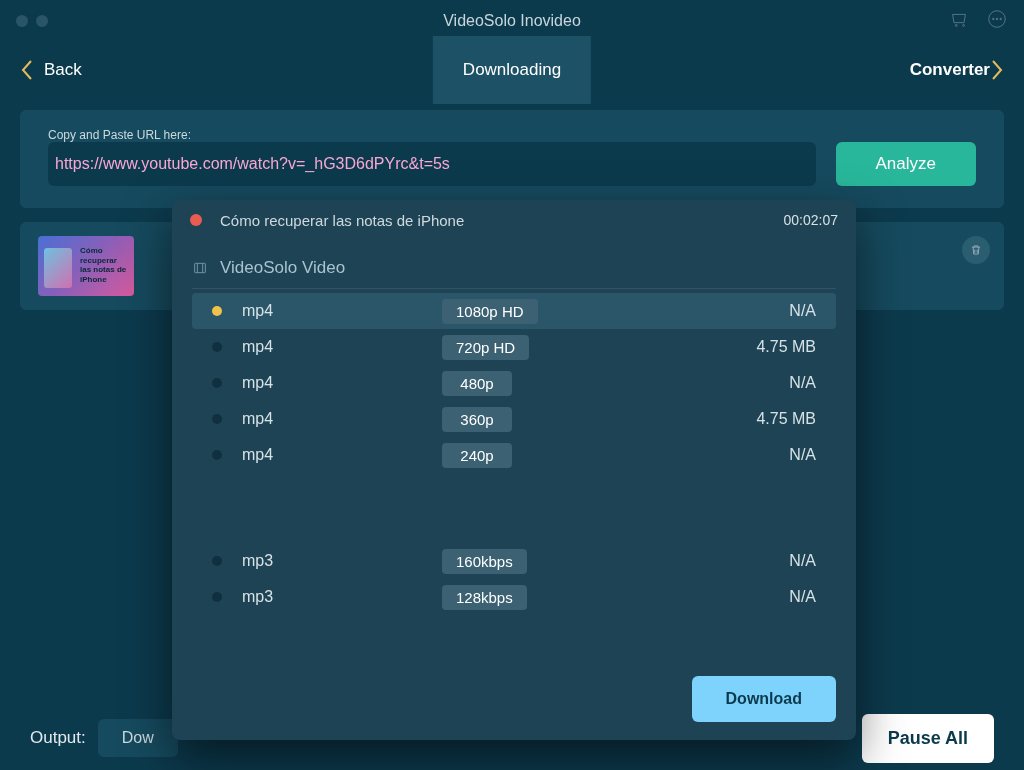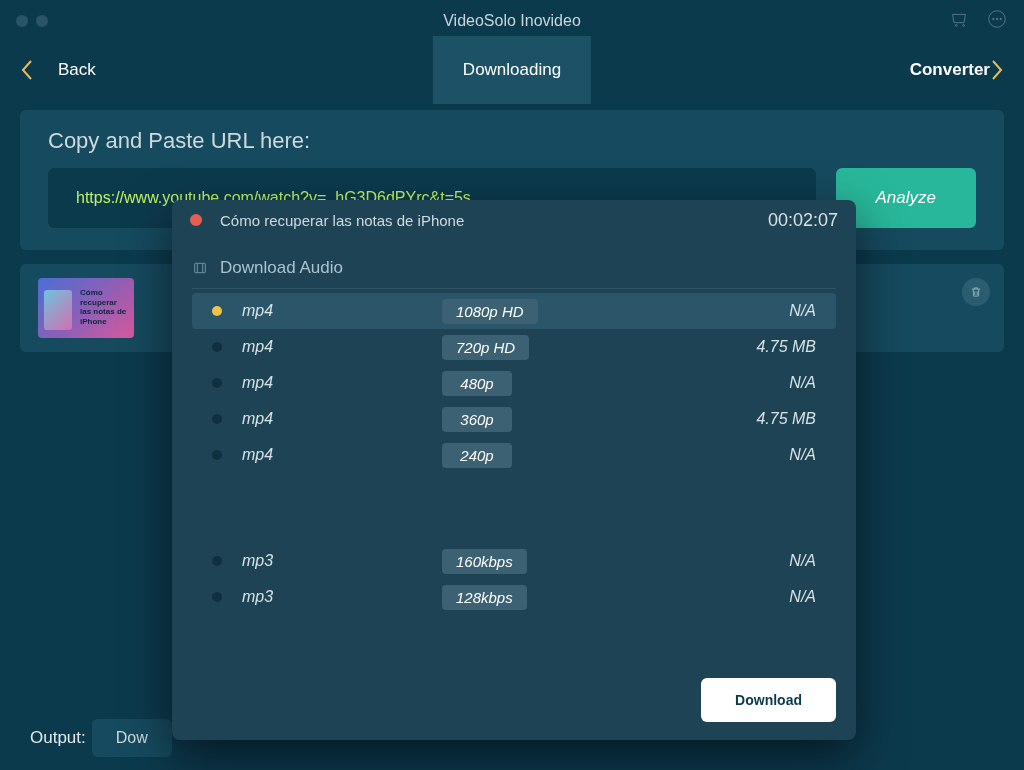--- a/index.html
+++ b/index.html
@@ -6,68 +6,68 @@
 body { width: 1024px; height: 770px; background: #0c3a4d; overflow: hidden; position: relative; }
 
 .titlebar { height: 42px; display: flex; align-items: center; padding: 0 16px; position: relative; }
 .traffic-lights { display: flex; gap: 8px; }
 .traffic-light { width: 12px; height: 12px; border-radius: 50%; background: #2a5568; }
 .app-title { position: absolute; left: 50%; transform: translateX(-50%); color: #c8d6db; font-size: 16px; }
 .titlebar-right { margin-left: auto; display: flex; gap: 16px; align-items: center; }
 .titlebar-right svg { width: 22px; height: 22px; stroke: #5a7a88; fill: none; }
 
 .navbar { height: 56px; display: flex; align-items: center; padding: 0 20px; position: relative; }
-.back-btn { display: flex; align-items: center; gap: 24px; color: #fff; font-size: 17px; cursor: pointer; }
+.back-btn { display: flex; align-items: center; gap: 10px; color: #fff; font-size: 17px; cursor: pointer; }
 .back-btn svg { width: 14px; height: 24px; stroke: #e8bb5a; fill: none; stroke-width: 2; }
 .tabs { position: absolute; left: 50%; transform: translateX(-50%); display: flex; }
 .tab { padding: 24px 30px; color: #8aa5b0; font-size: 17px; cursor: pointer; }
 .tab.active { background: #1d5166; color: #fff; }
 .converter-btn { margin-left: auto; display: flex; align-items: center; color: #fff; font-size: 17px; font-weight: 600; cursor: pointer; }
 .converter-btn svg { width: 14px; height: 24px; stroke: #e8bb5a; fill: none; stroke-width: 2; }
 
 .url-section { margin: 12px 20px 0; background: #164a5e; border-radius: 6px; padding: 18px 28px 22px; }
-.url-label { color: #cdd9dd; font-size: 22px; margin-bottom: 14px; }
+.url-label { color: #cdd9dd; font-size: 12px; }
 .url-row { display: flex; gap: 20px; }
-.url-input { flex: 1; background: #0c3a4d; border: none; border-radius: 6px; padding: 12px 28px; color: #bef264; font-size: 16px; outline: none; }
-.analyze-btn { background: #28b79a; border: none; border-radius: 6px; padding: 20px 40px; color: #fff; font-size: 17px; cursor: pointer; font-style: italic; }
+.url-input { flex: 1; background: #0c3a4d; border: none; border-radius: 6px; padding: 12px 7px; color: #f9a8d4; font-size: 16px; outline: none; }
+.analyze-btn { background: #28b79a; border: none; border-radius: 6px; padding: 12px 40px; color: #fff; font-size: 17px; cursor: pointer; }
 
 .download-row { margin: 14px 20px 0; background: #164a5e; border-radius: 6px; height: 88px; display: flex; align-items: center; padding: 0 18px; position: relative; }
 .thumb { width: 96px; height: 60px; background: linear-gradient(135deg, #4a6fd4 0%, #8b5fb8 50%, #d85a9e 100%); border-radius: 4px; position: relative; display: flex; align-items: center; }
 .thumb::before { content: ""; position: absolute; left: 6px; top: 12px; width: 28px; height: 40px; background: linear-gradient(135deg, #6fc1e0, #d070b0); border-radius: 3px; }
 .thumb-text { position: absolute; left: 42px; top: 10px; font-size: 8px; line-height: 1.2; color: #0a2838; font-weight: 700; width: 50px; }
 .trash-btn { position: absolute; right: 14px; top: 14px; width: 28px; height: 28px; background: #2a5d70; border-radius: 50%; display: flex; align-items: center; justify-content: center; cursor: pointer; }
 .trash-btn svg { width: 14px; height: 14px; stroke: #9db5bf; fill: none; stroke-width: 1.5; }
 
 .bottombar { position: absolute; bottom: 0; left: 0; right: 0; height: 64px; display: flex; align-items: center; padding: 0 30px; }
-.output-label { color: #e2e9ec; font-size: 17px; margin-right: 6px; }
+.output-label { color: #e2e9ec; font-size: 17px; margin-right: 12px; }
 .output-select { background: #164a5e; border: none; border-radius: 6px; padding: 10px 24px; color: #cdd9dd; font-size: 16px; }
 .pause-btn { margin-left: auto; background: #fff; border: none; border-radius: 6px; padding: 14px 26px; color: #0c3a4d; font-size: 18px; font-weight: 600; cursor: pointer; }
 
 .modal { position: absolute; left: 172px; top: 200px; width: 684px; height: 540px; background: #1e4355; border-radius: 8px; box-shadow: 0 18px 48px rgba(0,0,0,0.55); display: flex; flex-direction: column; overflow: hidden; }
 .modal-header { height: 40px; display: flex; align-items: center; padding: 0 18px; gap: 18px; }
 .close-dot { width: 12px; height: 12px; border-radius: 50%; background: #e85d52; cursor: pointer; }
 .modal-title { color: #cfd9dd; font-size: 15px; }
-.modal-duration { margin-left: auto; color: #d8e1e4; font-size: 18px; }
+.modal-duration { margin-left: auto; color: #d8e1e4; font-size: 14px; }
 
 .modal-body { flex: 1; padding: 10px 20px 0; overflow-y: auto; }
 .section-header { display: flex; align-items: center; gap: 12px; padding: 8px 0 10px; border-bottom: 1px solid #315565; margin-bottom: 4px; }
 .section-header svg { width: 16px; height: 16px; stroke: #6d95a4; fill: none; stroke-width: 1.5; }
 .section-header span { color: #a9c3ce; font-size: 17px; }
 .section-gap { height: 70px; }
 
-.format-row { display: flex; align-items: center; height: 36px; padding: 0 10px; border-radius: 4px; cursor: pointer; font-style: italic; }
+.format-row { display: flex; align-items: center; height: 36px; padding: 0 10px; border-radius: 4px; cursor: pointer; }
 .format-row.selected { background: #2b566a; }
 .radio { width: 10px; height: 10px; border-radius: 50%; background: #10303f; margin-right: 20px; margin-left: 10px; flex-shrink: 0; }
 .format-row.selected .radio { background: #f1c24a; }
 .fmt { color: #d6e2e6; font-size: 16px; width: 200px; }
 .quality { background: #3b6172; color: #ffffff; padding: 4px 14px; border-radius: 4px; font-size: 15px; min-width: 70px; text-align: center; }
 .size { margin-left: auto; color: #d6e2e6; font-size: 16px; padding-right: 10px; }
 
 .modal-footer { padding: 14px 20px 18px; display: flex; justify-content: flex-end; }
-.download-btn { background: #ffffff; border: none; border-radius: 6px; padding: 14px 34px; color: #0c3a4d; font-size: 14px; font-weight: 600; cursor: pointer; }
+.download-btn { background: #7dd3fc; border: none; border-radius: 6px; padding: 14px 34px; color: #0c3a4d; font-size: 16px; font-weight: 600; cursor: pointer; }
 </style>
 </head>
 <body>
 
 <div class="titlebar">
   <div class="traffic-lights">
     <div class="traffic-light"></div>
     <div class="traffic-light"></div>
   </div>
   <div class="app-title">VideoSolo Inovideo</div>
@@ -117,36 +117,37 @@
   <div class="trash-btn">
     <svg viewBox="0 0 24 24">
         <path d="M5 7h14M9 7V5h6v2M7 7l1 12h8l1-12M10 11v6M14 11v6"></path>
       </svg>
   </div>
 </div>
 
 <div class="bottombar">
   <span class="output-label">Output:</span>
   <div class="output-select">Dow</div>
+  <button class="pause-btn">Pause All</button>
 </div>
 
 <div class="modal">
   <div class="modal-header">
     <div class="close-dot"></div>
     <div class="modal-title">Cómo recuperar las notas de iPhone</div>
     <div class="modal-duration">00:02:07</div>
   </div>
   <div class="modal-body">
     <div class="section-header">
       <svg viewBox="0 0 24 24">
           <rect x="4" y="5" width="16" height="14" rx="1"></rect>
           <line x1="8" y1="5" x2="8" y2="19"></line>
           <line x1="16" y1="5" x2="16" y2="19"></line>
         </svg>
-      <span>Download Audio</span>
+      <span>VideoSolo Video</span>
     </div>
     <div id="video-list">
         <div class="format-row selected">
           <div class="radio"></div>
           <div class="fmt">mp4</div>
           <div class="quality">1080p HD</div>
           <div class="size">N/A</div>
         </div>
         <div class="format-row">
           <div class="radio"></div>

